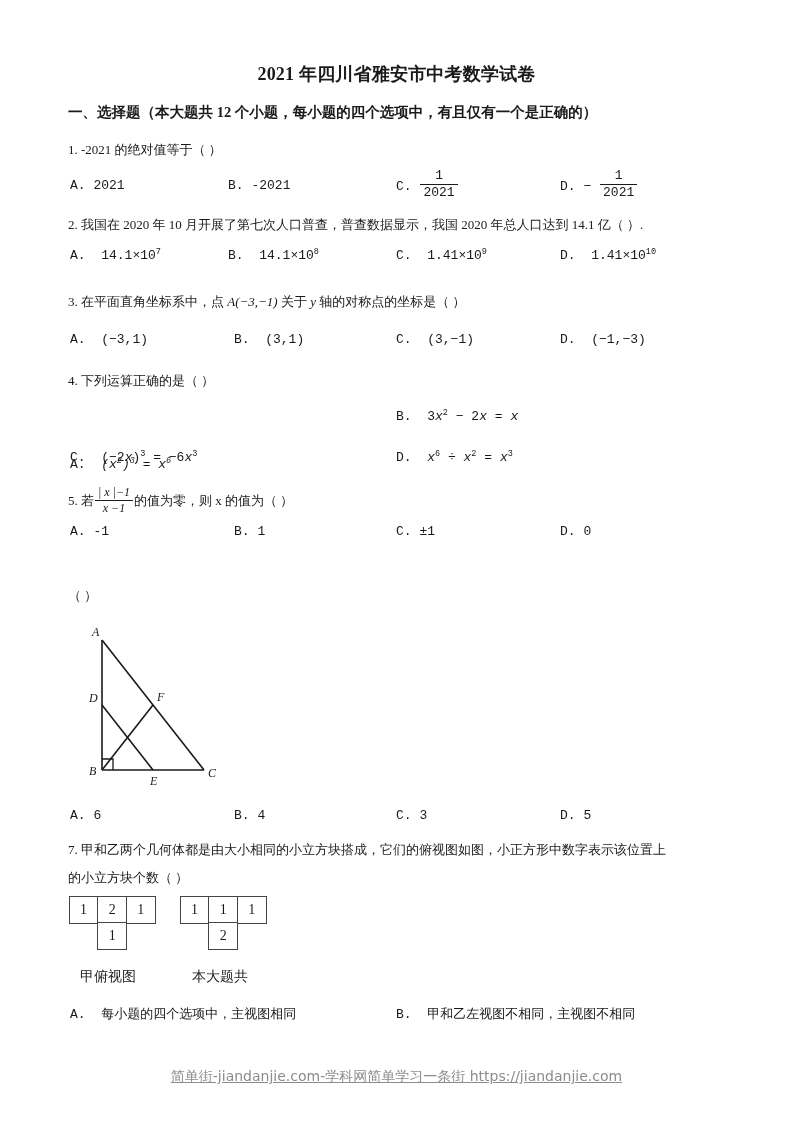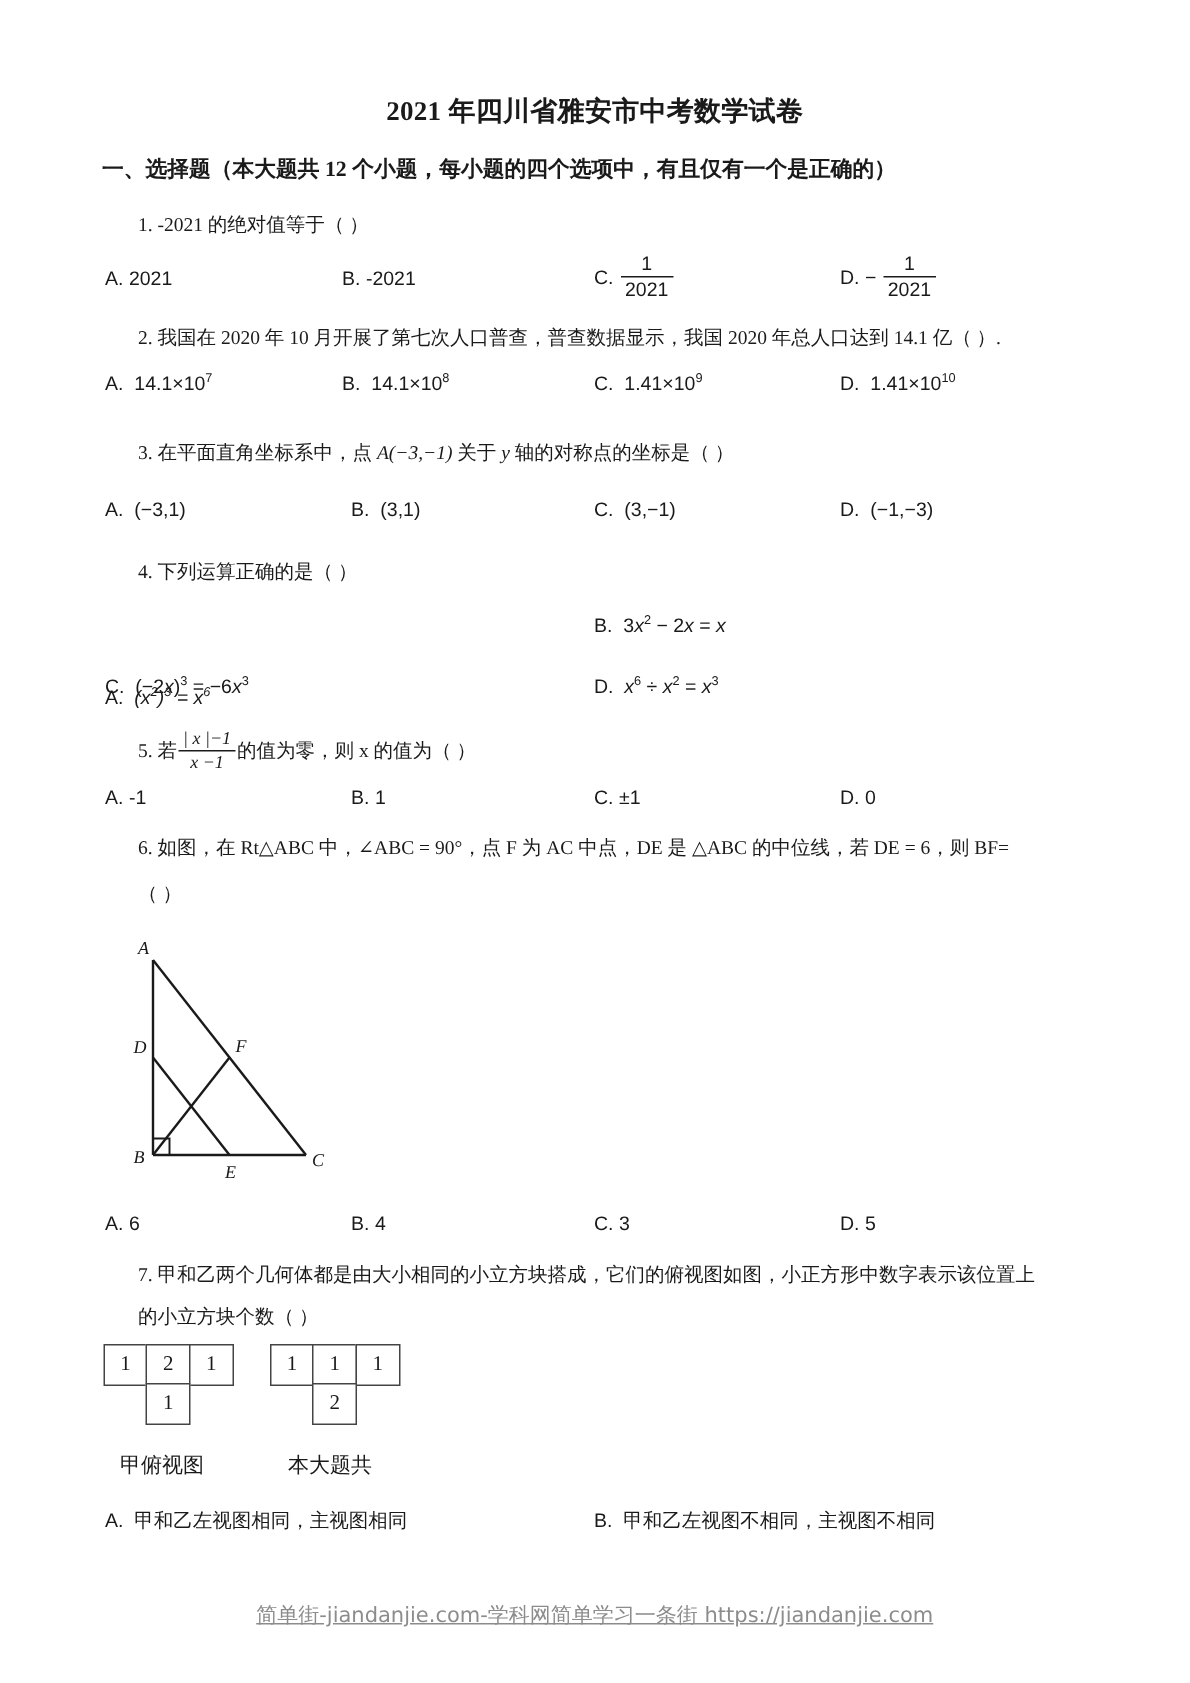--- a/index.html
+++ b/index.html
@@ -46,26 +46,25 @@
     font-family: "Liberation Serif", "DejaVu Serif", serif;
   }
 
   
   .qline {
     position: absolute;
     font-size: 13px;
     line-height: 1.5;
     font-family: "Liberation Serif", "DejaVu Serif", serif;
     white-space: nowrap;
-    margin-left: 24px;
   }
   .opt {
     position: absolute;
     font-size: 13px;
-    font-family: Liberation Sans, sans-serif;
+    font-family: Liberation Mono, monospace;
     white-space: nowrap;
   }
   .it { font-style: italic; }
 
   
   .frac {
     display: inline-block;
     vertical-align: middle;
     text-align: center;
     position: relative;
@@ -272,24 +271,20 @@
   </div>
   <div class="opt" style="left:396px; top:524px;">
     <span>C.</span>
     <span>±1</span>
   </div>
   <div class="opt" style="left:560px; top:524px;">
     <span>D.</span>
     <span>0</span>
   </div>
 
-  <div class="qline" style="left:68px; top:555px;">
-    <span>6.</span>
-    <span>如图，在 Rt△ABC 中，∠ABC = 90°，点 F 为 AC 中点，DE 是 △ABC 的中位线，若 DE = 6，则 BF=</span>
-  </div>
   <div class="qline" style="left:68px; top:586px;">
     <span>（      ）</span>
   </div>
 
   <div class="figure-triangle">
     <svg width="200" height="175" viewBox="0 0 200 175">
 
       <line x1="34" y1="18" x2="34" y2="148" stroke="#1a1a1a" stroke-width="1.6"></line>
 
       <line x1="34" y1="148" x2="136" y2="148" stroke="#1a1a1a" stroke-width="1.6"></line>
@@ -359,21 +354,21 @@
     <div class="grid-row">
       <div class="cell blank"></div>
       <div class="cell">2</div>
       <div class="cell blank"></div>
     </div>
   </div>
   <div class="grid-caption" style="left:192px;">本大题共</div>
 
   <div class="opt" style="left:70px; top:1005px;">
     <span>A.</span>&nbsp;
-    <span>甲和乙左视图相同，主视图相同</span>
+    <span>每小题的四个选项中，主视图相同</span>
   </div>
   <div class="opt" style="left:396px; top:1005px;">
     <span>B.</span>&nbsp;
     <span>甲和乙左视图不相同，主视图不相同</span>
   </div>
 
   <div class="footer">简单街-jiandanjie.com-学科网简单学习一条街 https://jiandanjie.com</div>
 
 </div>
 

